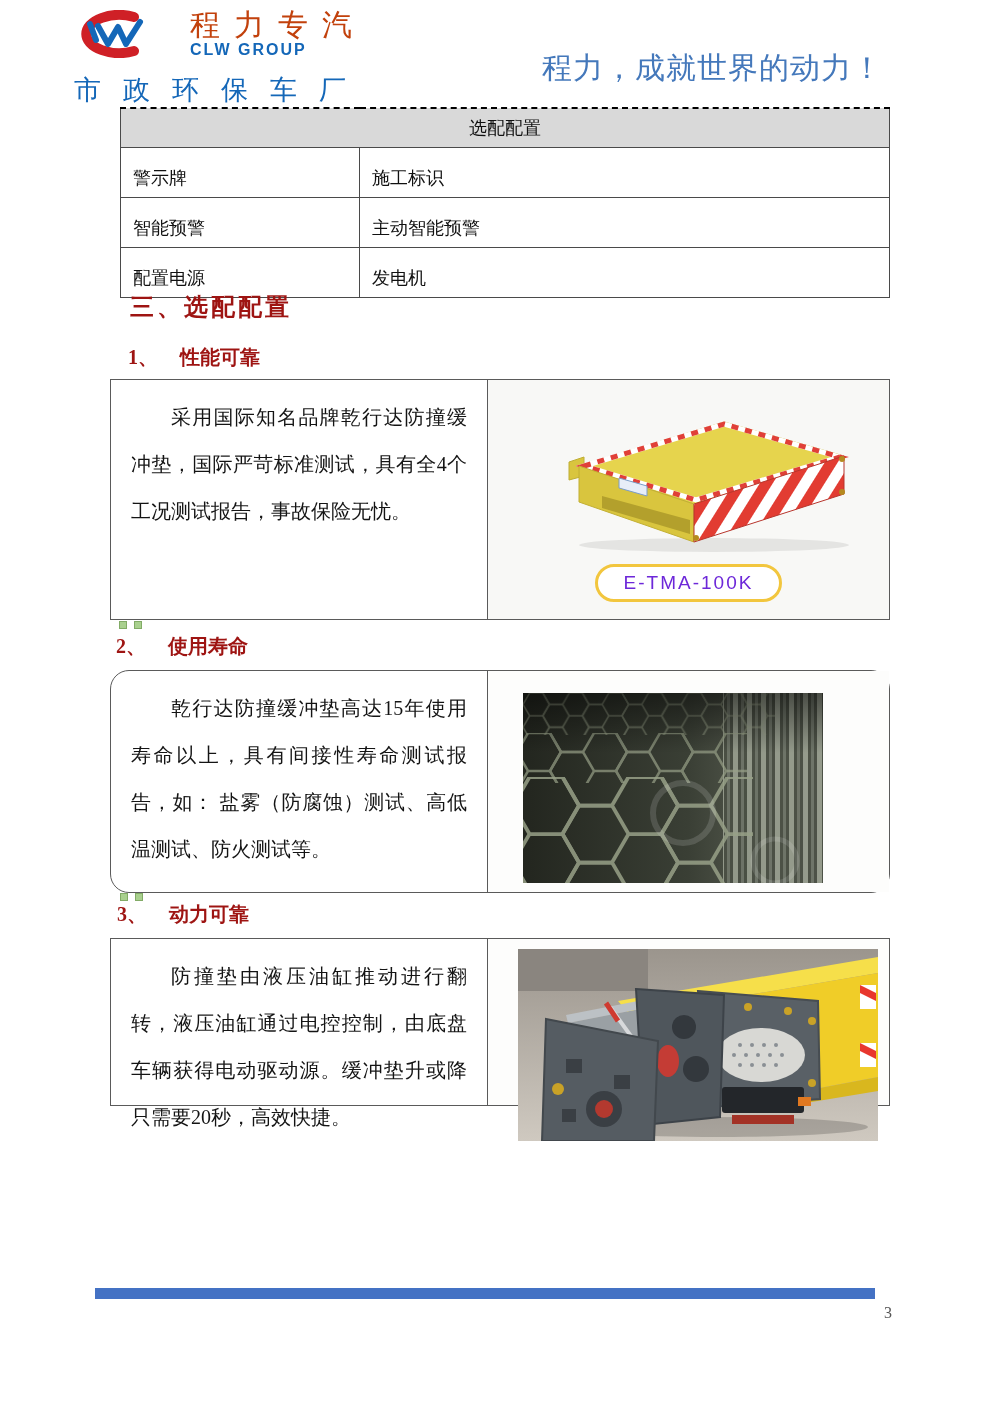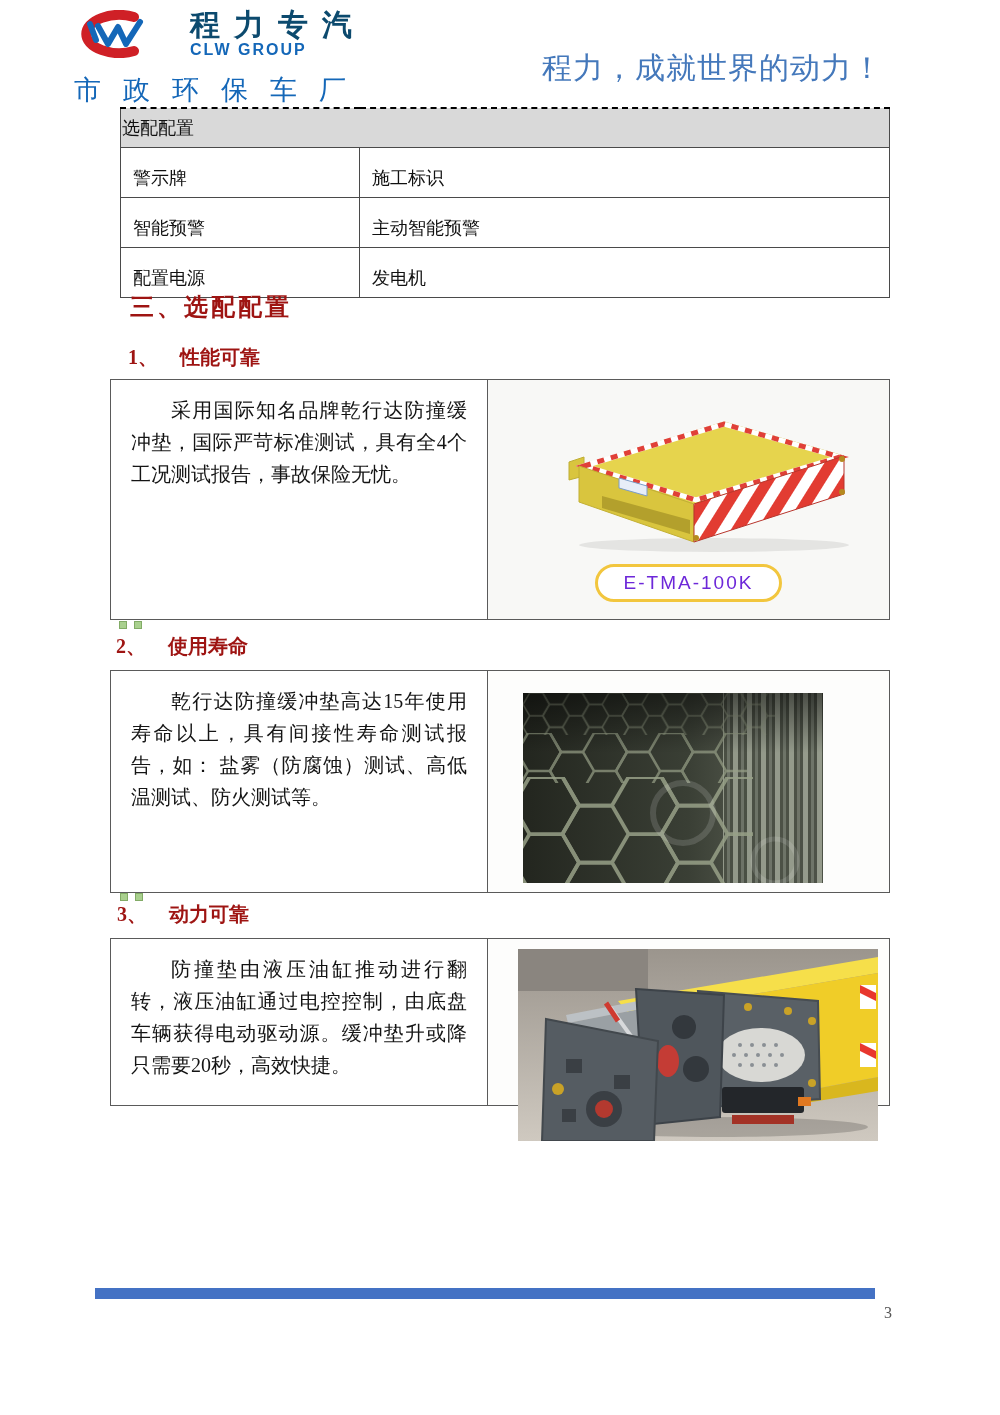--- a/index.html
+++ b/index.html
@@ -4,33 +4,33 @@
 <style>
   html,body{margin:0;padding:0;background:#fff;}
   .page{position:relative;width:1000px;height:1415px;background:#ffffff;overflow:hidden;
         font-family:"Liberation Serif",serif;}
 
   
   .logo-block{position:absolute;left:60px;top:10px;}
   .logo-row{display:flex;align-items:flex-start;}
   .logo-mark{width:110px;height:48px;}
   .logo-text{margin-left:20px;}
-  .brand-cn{font-family:"Liberation Sans",sans-serif;font-weight:bold;font-size:30px;
-            color:#0c4a6e;letter-spacing:14px;line-height:30px;white-space:nowrap;}
+  .brand-cn{font-family:"Liberation Sans",sans-serif;font-weight:normal;font-size:30px;
+            color:#c2410c;letter-spacing:14px;line-height:30px;white-space:nowrap;}
   .brand-en{font-family:"Liberation Sans",sans-serif;font-weight:bold;font-size:16px;
             color:#1467b8;letter-spacing:2px;margin-top:1px;white-space:nowrap;}
   .factory{font-family:"Liberation Sans",sans-serif;font-weight:normal;font-size:27px;
            color:#1467b8;letter-spacing:22px;margin-top:13px;margin-left:14px;white-space:nowrap;}
   .slogan{position:absolute;left:542px;top:48px;font-size:30px;color:#4478bb;
           letter-spacing:1px;font-family:"Liberation Serif",serif;white-space:nowrap;}
 
   
   .options-table{position:absolute;left:120px;top:107px;width:770px;border-collapse:collapse;
                  font-size:18px;color:#111;}
-  .options-table th{background:#d9d9d9;height:36px;font-weight:normal;text-align:left;
+  .options-table th{background:#d9d9d9;height:36px;font-weight:normal;text-align:center;
                     border:1px solid #4a4a4a;border-top:2px dashed #000;}
   .options-table td{height:42px;border:1px solid #4a4a4a;vertical-align:bottom;
                     padding:0 0 7px 12px;}
   .options-table td.c1{width:226px;}
 
   
   .section-title{position:absolute;left:130px;top:291px;font-family:"Liberation Sans",sans-serif;
                  font-weight:800;font-size:24px;color:#9e1412;letter-spacing:3px;}
   .subhead{position:absolute;font-weight:bold;font-size:20px;color:#9e1412;white-space:nowrap;text-align:center;}
   .subhead .sub-no{margin-right:22px;}
@@ -39,24 +39,24 @@
   .sh3{left:117px;top:901px;}
   .markers{position:absolute;display:flex;gap:7px;}
   .mk1{left:119px;top:621px;}
   .mk2{left:120px;top:893px;}
   .marker{width:8px;height:8px;background:#a9d08e;border:1px solid #82ab66;box-sizing:border-box;}
 
   
   .box{position:absolute;left:110px;width:780px;border:1px solid #5a5a5a;display:flex;
        box-sizing:border-box;background:#fff;}
   .b1{top:379px;height:241px;}
-  .b2{top:670px;height:223px;}
+  .b2{top:670px;height:223px;border-radius:19px;}
   .b3{top:938px;height:168px;}
   .cell-text{width:377px;border-right:1px solid #5a5a5a;box-sizing:border-box;
-             padding:14px 20px 0 20px;font-size:20px;line-height:32px;color:#141414;
+             padding:14px 20px 0 20px;font-size:20px;line-height:47px;color:#141414;
              text-align:justify;}
   .cell-text p{margin:0;text-indent:2em;}
   .cell-media{flex:1;position:relative;background:#fdfdfc;}
   .media-center{display:flex;flex-direction:column;align-items:center;background:#f8f8f6;}
   .cushion-svg{margin-top:24px;}
   .caption-pill{margin-top:10px;border:3px solid #f2c63e;border-radius:24px;background:#fff;
                 padding:5px 26px;font-family:"Liberation Sans",sans-serif;font-size:19px;
                 color:#6d28d9;letter-spacing:2px;}
   .photo2{position:absolute;left:35px;top:22px;width:300px;height:190px;}
   .photo3{position:absolute;left:30px;top:10px;width:360px;height:192px;}

